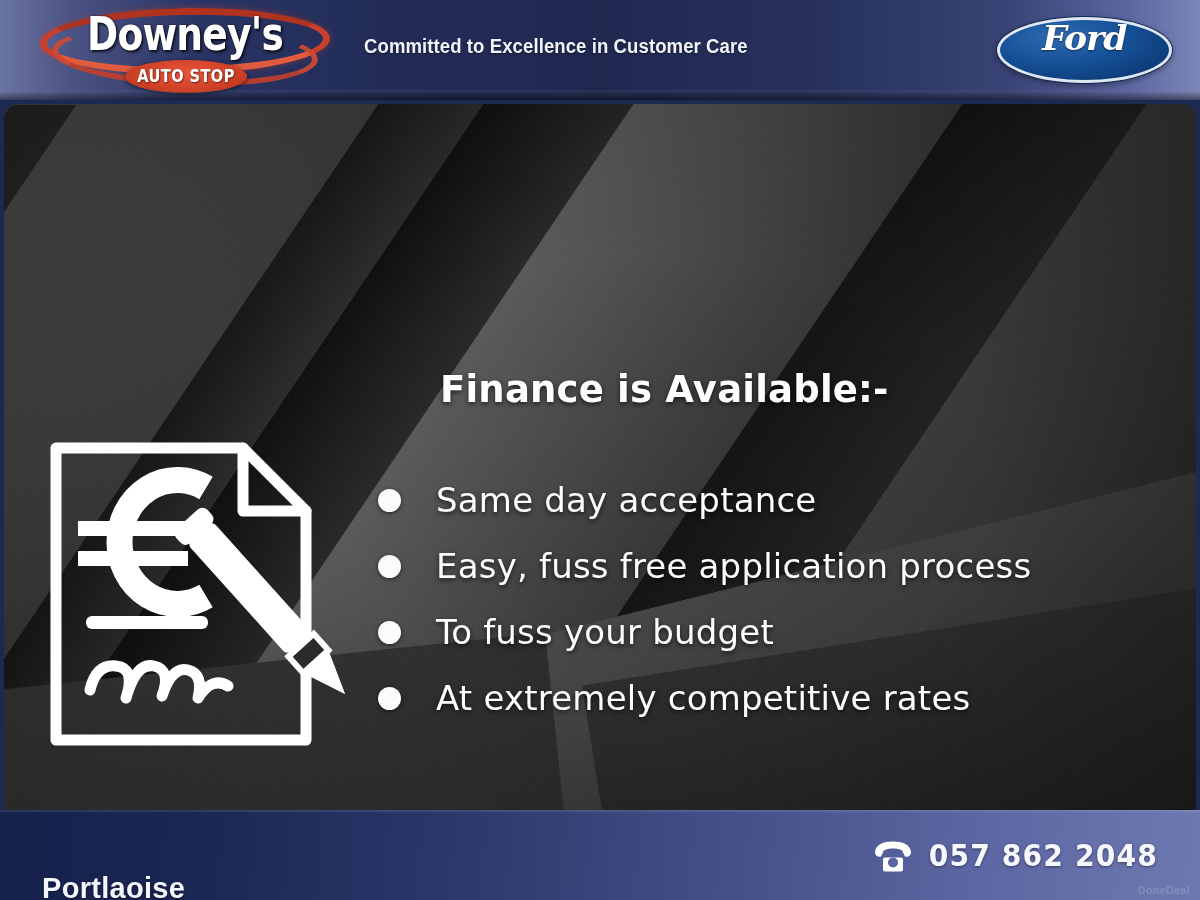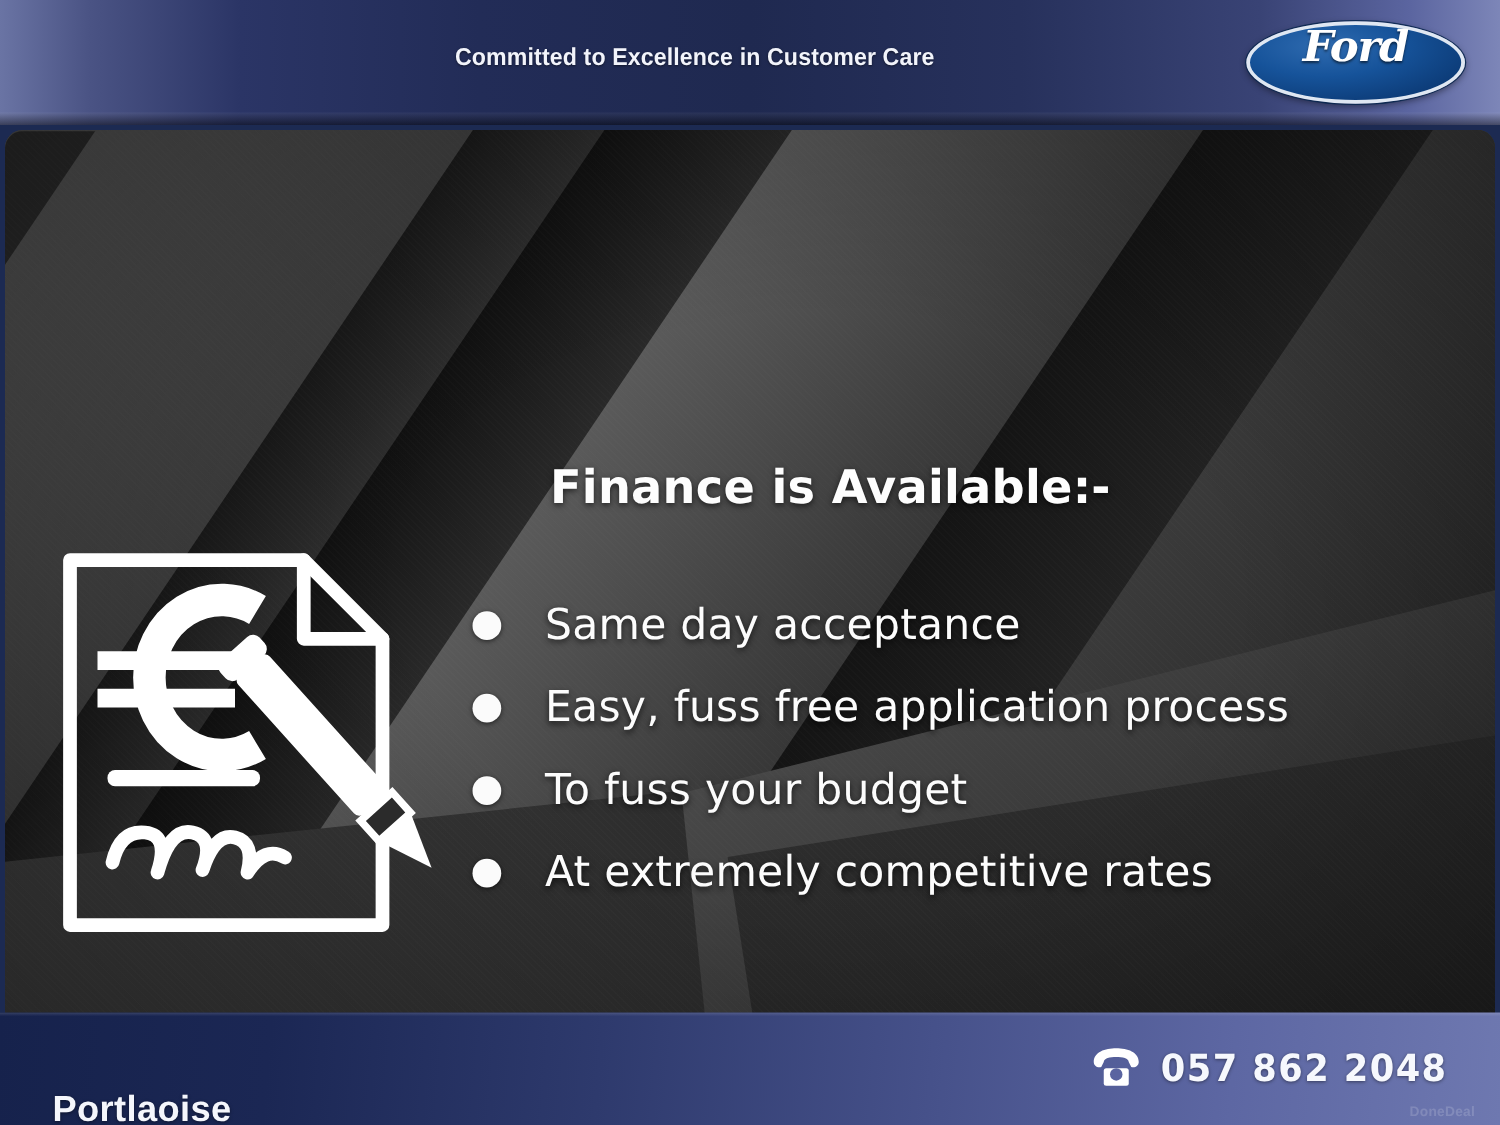--- a/index.html
+++ b/index.html
@@ -180,43 +180,50 @@
   .footer-loc{
     position:absolute; left:42px; top:50%; transform:translateY(-50%);
     font-family:"Liberation Sans", sans-serif;
     font-weight:bold; font-size:29px; color:#f4f6fc;
     letter-spacing:.3px;
     text-shadow:0 1px 3px rgba(0,0,0,.45);
     margin-top:33px;
   }
   .footer-phone{
     position:absolute; right:42px; top:50%; transform:translateY(-50%);
-    display:flex; align-items:flex-start; 
+    display:flex; align-items:flex-end; 
   }
   .phone-icon{ width:42px; height:32px; display:block; }
   .phone-num{
     font-family:"DejaVu Sans", sans-serif;
     font-weight:bold; font-size:30px; color:#f6f8fd;
     letter-spacing:1.2px; transform:scaleX(.94); transform-origin:right center;
     text-shadow:0 1px 3px rgba(0,0,0,.45);
   }
   .watermark{
-    position:absolute; right:20px; bottom:4px;
+    position:absolute; right:10px; bottom:4px;
     font-family:"Liberation Sans", sans-serif;
     font-size:11px; font-weight:bold;
     color:rgba(255,255,255,.16); letter-spacing:.2px;
   }
 </style>
 </head>
 <body>
 
 <div id="stage">
 
   <div class="header">
 
+    <div class="logo-wrap">
+      <div class="logo-swoosh"></div>
+      <div class="logo-swoosh2"></div>
+      <div class="logo-name">Downey's</div>
+      <div class="logo-pill"></div>
+      <div class="logo-sub">AUTO STOP</div>
+    </div>
 
     <div class="tagline">Committed to Excellence in Customer Care</div>
 
     <div class="ford">
       <span class="ford-text">Ford</span>
     </div>
   </div>
 
   <div class="panel">
     <div class="facet f1"></div>

